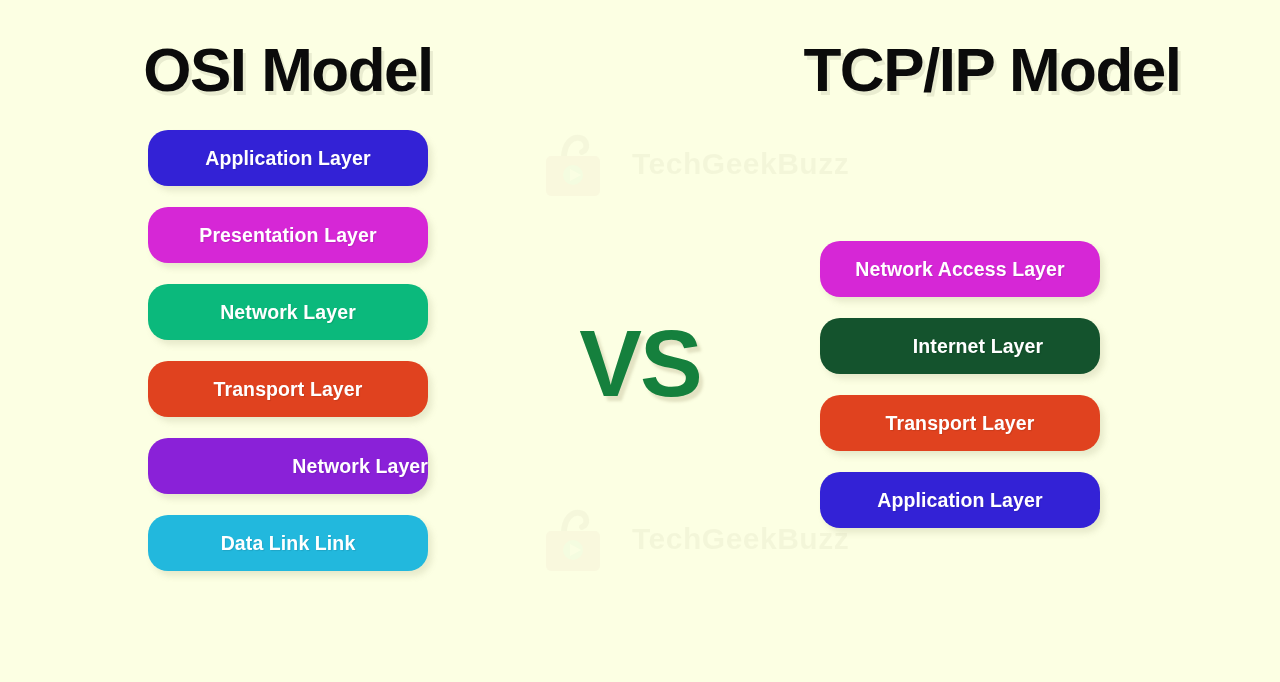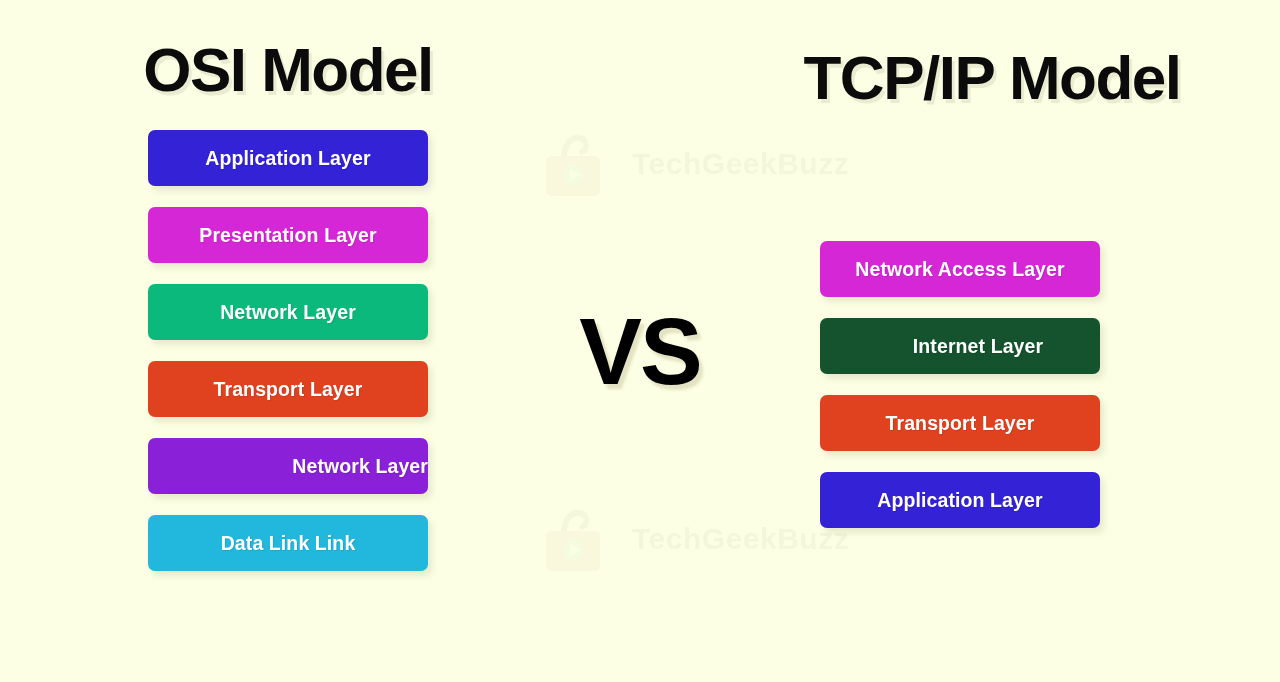--- a/index.html
+++ b/index.html
@@ -62,38 +62,37 @@
     left: 0;
     top: 34px;
     width: 576px;
     text-align: center;
   }
   #title-tcpip {
     left: 704px;
     top: 34px;
     width: 576px;
     text-align: center;
-    margin-top: 8px;
   }
 
   
   .column {
     position: absolute;
     width: 280px;
   }
   #column-osi   { left: 148px; top: 130px; }
   #column-tcpip { left: 820px; top: 207px; }
 
   .layer-bar {
     position: relative;
     box-sizing: border-box;
     width: 280px;
     height: 56px;
     margin-bottom: 21px;
-    border-radius: 7px;
+    border-radius: 20px;
     display: flex;
     align-items: center;
     justify-content: center;
     box-shadow: 4px 5px 6px rgba(150,150,110,0.20);
   }
   .layer-bar:last-child { margin-bottom: 0; }
 
   .layer-label {
     font-family: "Liberation Sans", sans-serif;
     font-size: 19.5px;
@@ -167,21 +166,21 @@
       <span class="layer-label">Transport Layer</span>
     </div>
     <div class="layer-bar" style="background-color: rgb(138, 33, 216); justify-content: flex-end;">
       <span class="layer-label">Network Layer</span>
     </div>
     <div class="layer-bar" style="background-color: rgb(34, 184, 221);">
       <span class="layer-label">Data Link Link</span>
     </div>
   </div>
 
-  <div id="vs-badge" style="color: #000000;">VS</div>
+  <div id="vs-badge" style="color: #15803d; margin-top: 12px;">VS</div>
 
   <div class="column" id="column-tcpip">
     <div class="layer-bar" style="background-color: rgb(214, 39, 214); margin-top: 34px;">
       <span class="layer-label">Network Access Layer</span>
     </div>
     <div class="layer-bar" style="background-color: #14532d; padding-left: 36px;">
       <span class="layer-label">Internet Layer</span>
     </div>
     <div class="layer-bar" style="background-color: rgb(224, 66, 31);">
       <span class="layer-label">Transport Layer</span>

